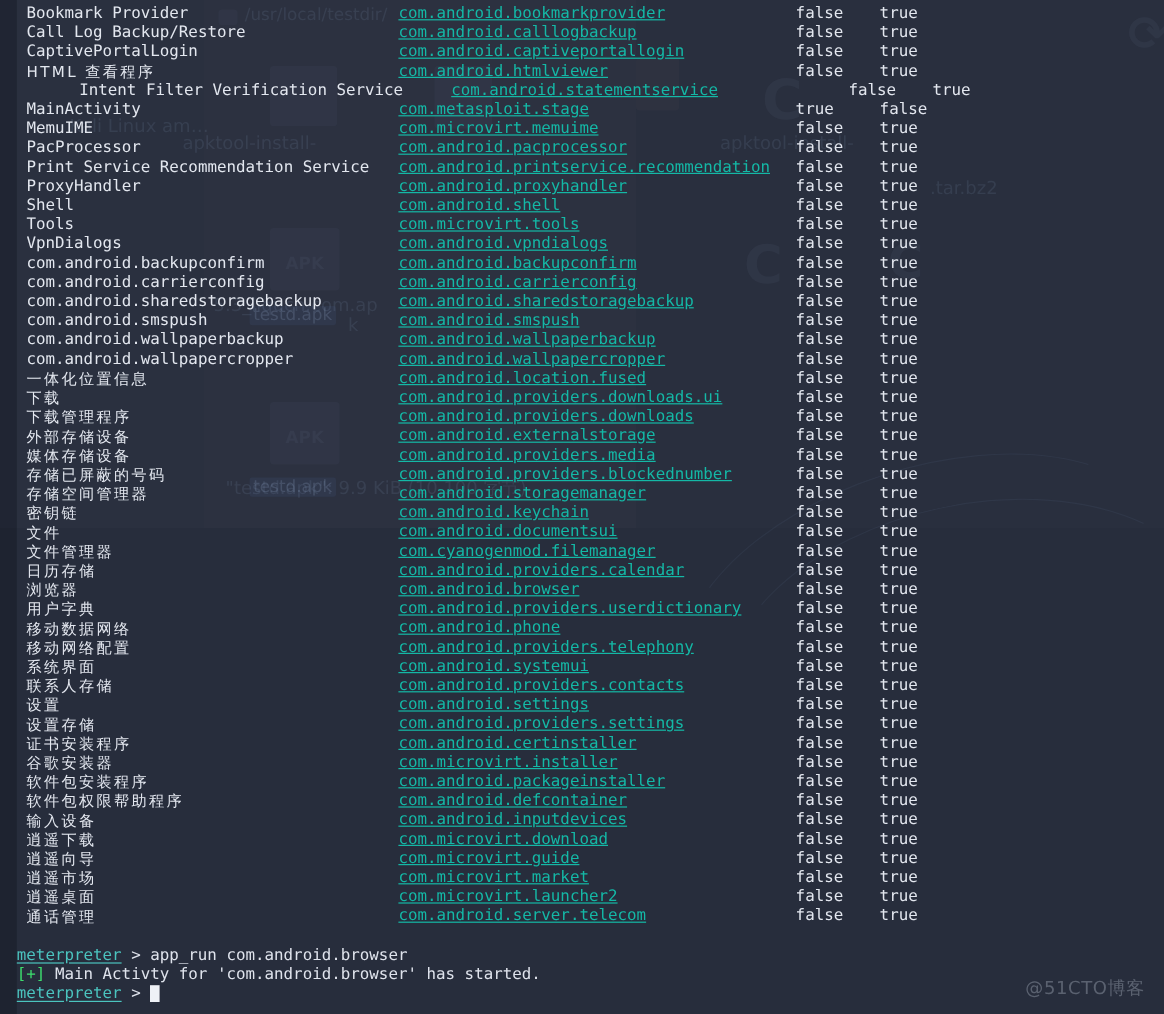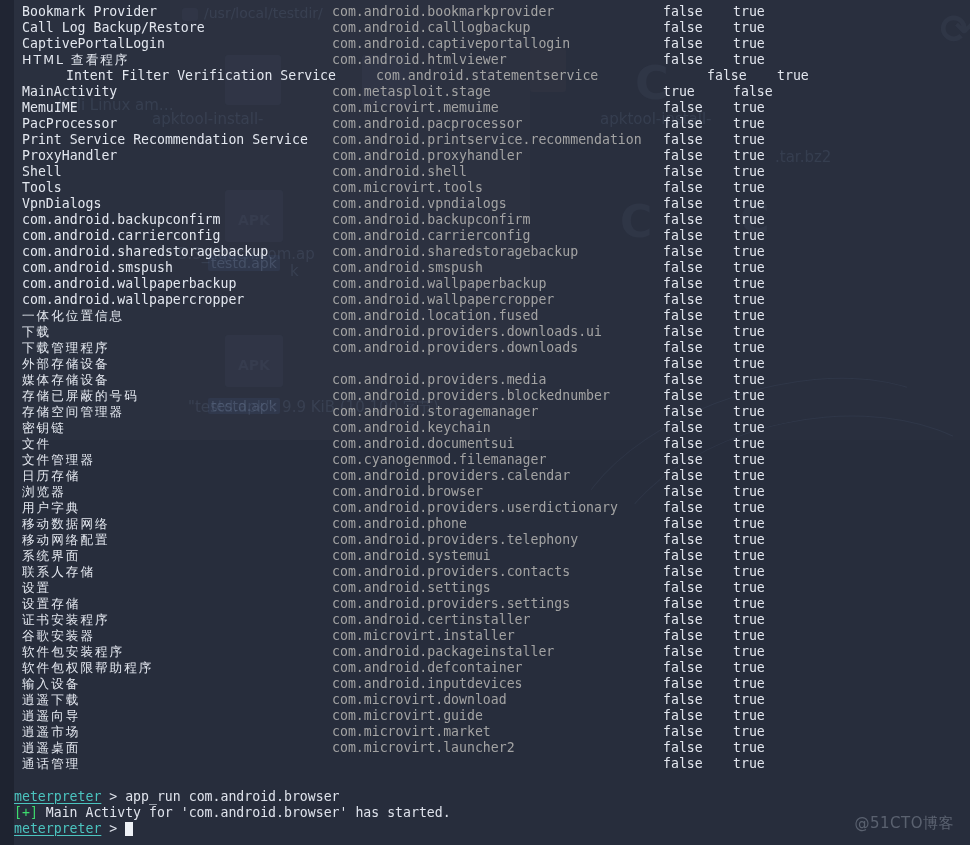--- a/index.html
+++ b/index.html
@@ -79,21 +79,22 @@
     white-space: pre;
   }
   .c-name {
     position: absolute;
     left: 22px;
     color: #e3e7ef;
   }
   .c-pkg {
     position: absolute;
     left: 332px;
-    color: #a3a3a3;
+    color: #14b8a6;
+    text-decoration: underline;
   }
   .c-a {
     position: absolute;
     left: 663px;
     color: #e3e7ef;
   }
   .c-b {
     position: absolute;
     left: 733px;
     color: #e3e7ef;
@@ -200,21 +201,21 @@
         <div class="row" style="top: 196px;"><span class="c-name">VpnDialogs</span><span class="c-pkg">com.android.vpndialogs</span><span class="c-a">false</span><span class="c-b">true</span></div>
         <div class="row" style="top: 212px;"><span class="c-name">com.android.backupconfirm</span><span class="c-pkg">com.android.backupconfirm</span><span class="c-a">false</span><span class="c-b">true</span></div>
         <div class="row" style="top: 228px;"><span class="c-name">com.android.carrierconfig</span><span class="c-pkg">com.android.carrierconfig</span><span class="c-a">false</span><span class="c-b">true</span></div>
         <div class="row" style="top: 244px;"><span class="c-name">com.android.sharedstoragebackup</span><span class="c-pkg">com.android.sharedstoragebackup</span><span class="c-a">false</span><span class="c-b">true</span></div>
         <div class="row" style="top: 260px;"><span class="c-name">com.android.smspush</span><span class="c-pkg">com.android.smspush</span><span class="c-a">false</span><span class="c-b">true</span></div>
         <div class="row" style="top: 276px;"><span class="c-name">com.android.wallpaperbackup</span><span class="c-pkg">com.android.wallpaperbackup</span><span class="c-a">false</span><span class="c-b">true</span></div>
         <div class="row" style="top: 292px;"><span class="c-name">com.android.wallpapercropper</span><span class="c-pkg">com.android.wallpapercropper</span><span class="c-a">false</span><span class="c-b">true</span></div>
         <div class="row" style="top: 308px;"><span class="c-name cjk">一体化位置信息</span><span class="c-pkg">com.android.location.fused</span><span class="c-a">false</span><span class="c-b">true</span></div>
         <div class="row" style="top: 324px;"><span class="c-name cjk">下载</span><span class="c-pkg">com.android.providers.downloads.ui</span><span class="c-a">false</span><span class="c-b">true</span></div>
         <div class="row" style="top: 340px;"><span class="c-name cjk">下载管理程序</span><span class="c-pkg">com.android.providers.downloads</span><span class="c-a">false</span><span class="c-b">true</span></div>
-        <div class="row" style="top: 356px;"><span class="c-name cjk">外部存储设备</span><span class="c-a">false</span><span class="c-b">true</span></div>
+        <div class="row" style="top: 356px;"><span class="c-name cjk">外部存储设备</span><span class="c-pkg">com.android.externalstorage</span><span class="c-a">false</span><span class="c-b">true</span></div>
         <div class="row" style="top: 372px;"><span class="c-name cjk">媒体存储设备</span><span class="c-pkg">com.android.providers.media</span><span class="c-a">false</span><span class="c-b">true</span></div>
         <div class="row" style="top: 388px;"><span class="c-name cjk">存储已屏蔽的号码</span><span class="c-pkg">com.android.providers.blockednumber</span><span class="c-a">false</span><span class="c-b">true</span></div>
         <div class="row" style="top: 404px;"><span class="c-name cjk">存储空间管理器</span><span class="c-pkg">com.android.storagemanager</span><span class="c-a">false</span><span class="c-b">true</span></div>
         <div class="row" style="top: 420px;"><span class="c-name cjk">密钥链</span><span class="c-pkg">com.android.keychain</span><span class="c-a">false</span><span class="c-b">true</span></div>
         <div class="row" style="top: 436px;"><span class="c-name cjk">文件</span><span class="c-pkg">com.android.documentsui</span><span class="c-a">false</span><span class="c-b">true</span></div>
         <div class="row" style="top: 452px;"><span class="c-name cjk">文件管理器</span><span class="c-pkg">com.cyanogenmod.filemanager</span><span class="c-a">false</span><span class="c-b">true</span></div>
         <div class="row" style="top: 468px;"><span class="c-name cjk">日历存储</span><span class="c-pkg">com.android.providers.calendar</span><span class="c-a">false</span><span class="c-b">true</span></div>
         <div class="row" style="top: 484px;"><span class="c-name cjk">浏览器</span><span class="c-pkg">com.android.browser</span><span class="c-a">false</span><span class="c-b">true</span></div>
         <div class="row" style="top: 500px;"><span class="c-name cjk">用户字典</span><span class="c-pkg">com.android.providers.userdictionary</span><span class="c-a">false</span><span class="c-b">true</span></div>
         <div class="row" style="top: 516px;"><span class="c-name cjk">移动数据网络</span><span class="c-pkg">com.android.phone</span><span class="c-a">false</span><span class="c-b">true</span></div>
@@ -225,21 +226,21 @@
         <div class="row" style="top: 596px;"><span class="c-name cjk">设置存储</span><span class="c-pkg">com.android.providers.settings</span><span class="c-a">false</span><span class="c-b">true</span></div>
         <div class="row" style="top: 612px;"><span class="c-name cjk">证书安装程序</span><span class="c-pkg">com.android.certinstaller</span><span class="c-a">false</span><span class="c-b">true</span></div>
         <div class="row" style="top: 628px;"><span class="c-name cjk">谷歌安装器</span><span class="c-pkg">com.microvirt.installer</span><span class="c-a">false</span><span class="c-b">true</span></div>
         <div class="row" style="top: 644px;"><span class="c-name cjk">软件包安装程序</span><span class="c-pkg">com.android.packageinstaller</span><span class="c-a">false</span><span class="c-b">true</span></div>
         <div class="row" style="top: 660px;"><span class="c-name cjk">软件包权限帮助程序</span><span class="c-pkg">com.android.defcontainer</span><span class="c-a">false</span><span class="c-b">true</span></div>
         <div class="row" style="top: 676px;"><span class="c-name cjk">输入设备</span><span class="c-pkg">com.android.inputdevices</span><span class="c-a">false</span><span class="c-b">true</span></div>
         <div class="row" style="top: 692px;"><span class="c-name cjk">逍遥下载</span><span class="c-pkg">com.microvirt.download</span><span class="c-a">false</span><span class="c-b">true</span></div>
         <div class="row" style="top: 708px; padding-left: 12px;"><span class="c-name cjk">逍遥向导</span><span class="c-pkg">com.microvirt.guide</span><span class="c-a">false</span><span class="c-b">true</span></div>
         <div class="row" style="top: 724px;"><span class="c-name cjk">逍遥市场</span><span class="c-pkg">com.microvirt.market</span><span class="c-a">false</span><span class="c-b">true</span></div>
         <div class="row" style="top: 740px;"><span class="c-name cjk">逍遥桌面</span><span class="c-pkg">com.microvirt.launcher2</span><span class="c-a">false</span><span class="c-b">true</span></div>
-        <div class="row" style="top: 756px;"><span class="c-name cjk">通话管理</span><span class="c-a">false</span><span class="c-b">true</span></div>
+        <div class="row" style="top: 756px;"><span class="c-name cjk">通话管理</span><span class="c-pkg">com.android.server.telecom</span><span class="c-a">false</span><span class="c-b">true</span></div>
       </div>
 
     <div class="prompt-row" style="top:789px;"><span class="mp">meterpreter</span><span class="plain"> &gt; </span><span class="plain">app_run com.android.browser</span></div>
 
     <div class="prompt-row" style="top:805px;"><span class="ok">[+]</span><span class="plain"> Main Activty for 'com.android.browser' has started.</span></div>
 
     <div class="prompt-row" style="top:821px;"><span class="mp">meterpreter</span><span class="plain"> &gt; </span><span class="plain"></span><span class="cursor"></span></div>
   </div>
 
   <div id="watermark">@51CTO博客</div>

